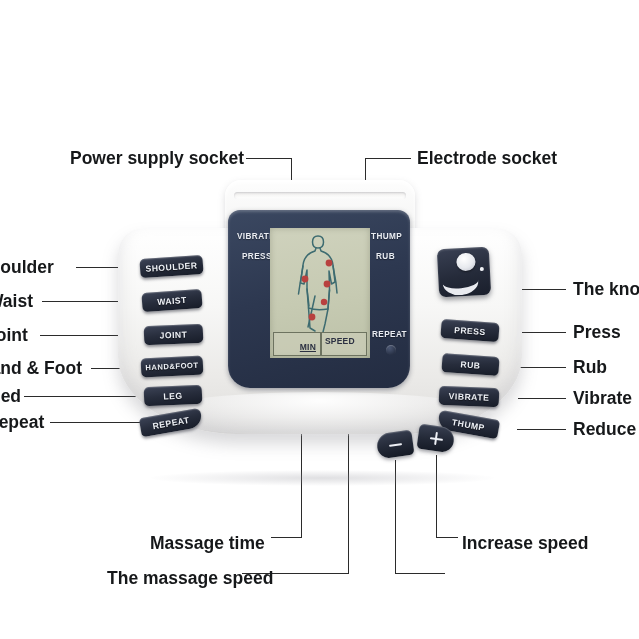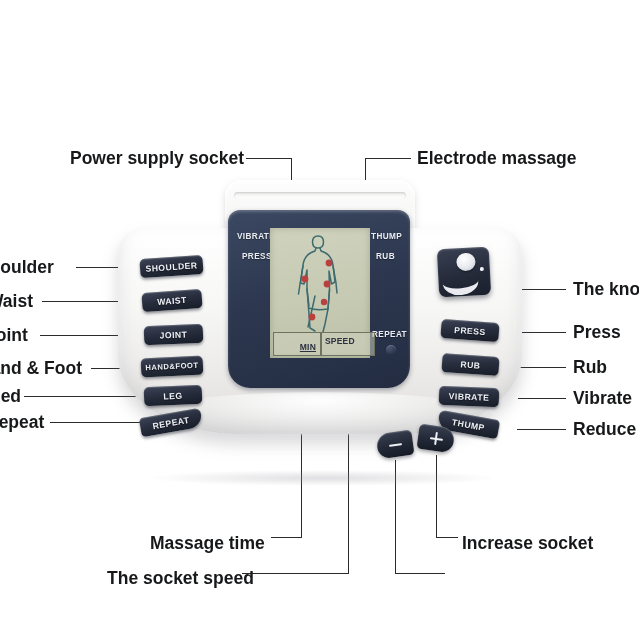--- a/index.html
+++ b/index.html
@@ -169,21 +169,21 @@
   .lcd-field span {
     position: absolute;
     font-size: 8.5px;
     font-weight: bold;
     color: #2c3142;
     letter-spacing: 0.2px;
     white-space: nowrap;
   }
   #lcd-min { left: 3px; top: 104px; width: 48px; height: 24px; }
   #lcd-min span { right: 4px; bottom: 3px; text-decoration: underline; }
-  #lcd-speed { left: 51px; top: 104px; width: 54px; height: 24px; }
+  #lcd-speed { left: 51px; top: 104px; width: 46px; height: 24px; }
   #lcd-speed span { left: 3px; top: 3px; }
 
   
   .btn {
     position: absolute;
     background: linear-gradient(175deg,#3c4356 0%,#272d3c 48%,#171c28 100%);
     border-radius: 5px;
     box-shadow: 0 2px 3px rgba(60,62,72,0.55),
                 inset 0 1px 1px rgba(255,255,255,0.22);
     display: flex;
@@ -296,21 +296,21 @@
 </head>
 <body>
 
 <div id="stage">
 
 
   <div class="label" style="left:70px; top:150px;">Power supply socket</div>
   <div class="lead-h" style="left:246px; top:158px; width:46px;"></div>
   <div class="lead-v" style="left:291px; top:158px; height:31px;"></div>
 
-  <div class="label" style="left:417px; top:150px;">Electrode massage</div>
+  <div class="label" style="left:417px; top:150px;">Electrode socket</div>
   <div class="lead-h" style="left:365px; top:158px; width:46px;"></div>
   <div class="lead-v" style="left:365px; top:158px; height:31px;"></div>
 
   <div class="label" style="left:-22px; top:259px;">Shoulder</div>
   <div class="lead-h" style="left:76px; top:267px; width:62px;"></div>
 
   <div class="label" style="left:-13px; top:293px;">Waist</div>
   <div class="lead-h" style="left:42px; top:301px; width:99px;"></div>
 
   <div class="label" style="left:-14px; top:327px;">Joint</div>
@@ -339,28 +339,28 @@
 
   <div class="label" style="left:573px; top:421px;">Reduce</div>
   <div class="lead-h" style="left:517px; top:429px; width:49px;"></div>
 
   <div class="lead-v" style="left:301px; top:371px; height:167px;"></div>
   <div class="lead-h" style="left:271px; top:537px; width:31px;"></div>
   <div class="label" style="left:150px; top:535px;">Massage time</div>
 
   <div class="lead-v" style="left:348px; top:371px; height:203px;"></div>
   <div class="lead-h" style="left:242px; top:573px; width:107px;"></div>
-  <div class="label" style="left:107px; top:570px;">The socket speed</div>
+  <div class="label" style="left:107px; top:570px;">The massage speed</div>
 
   <div class="lead-v" style="left:395px; top:460px; height:114px;"></div>
   <div class="lead-h" style="left:395px; top:573px; width:50px;"></div>
 
   <div class="lead-v" style="left:436px; top:455px; height:82px;"></div>
   <div class="lead-h" style="left:436px; top:537px; width:22px;"></div>
-  <div class="label" style="left:462px; top:535px;">Increase socket</div>
+  <div class="label" style="left:462px; top:535px;">Increase speed</div>
 
   <div class="dev-shadow"></div>
 
   <div id="device">
 
     <div class="dev-top"></div>
     <div class="dev-top-ridge"></div>
     <div class="dev-wing"></div>
     <div class="dev-bottom-sheen"></div>
 

